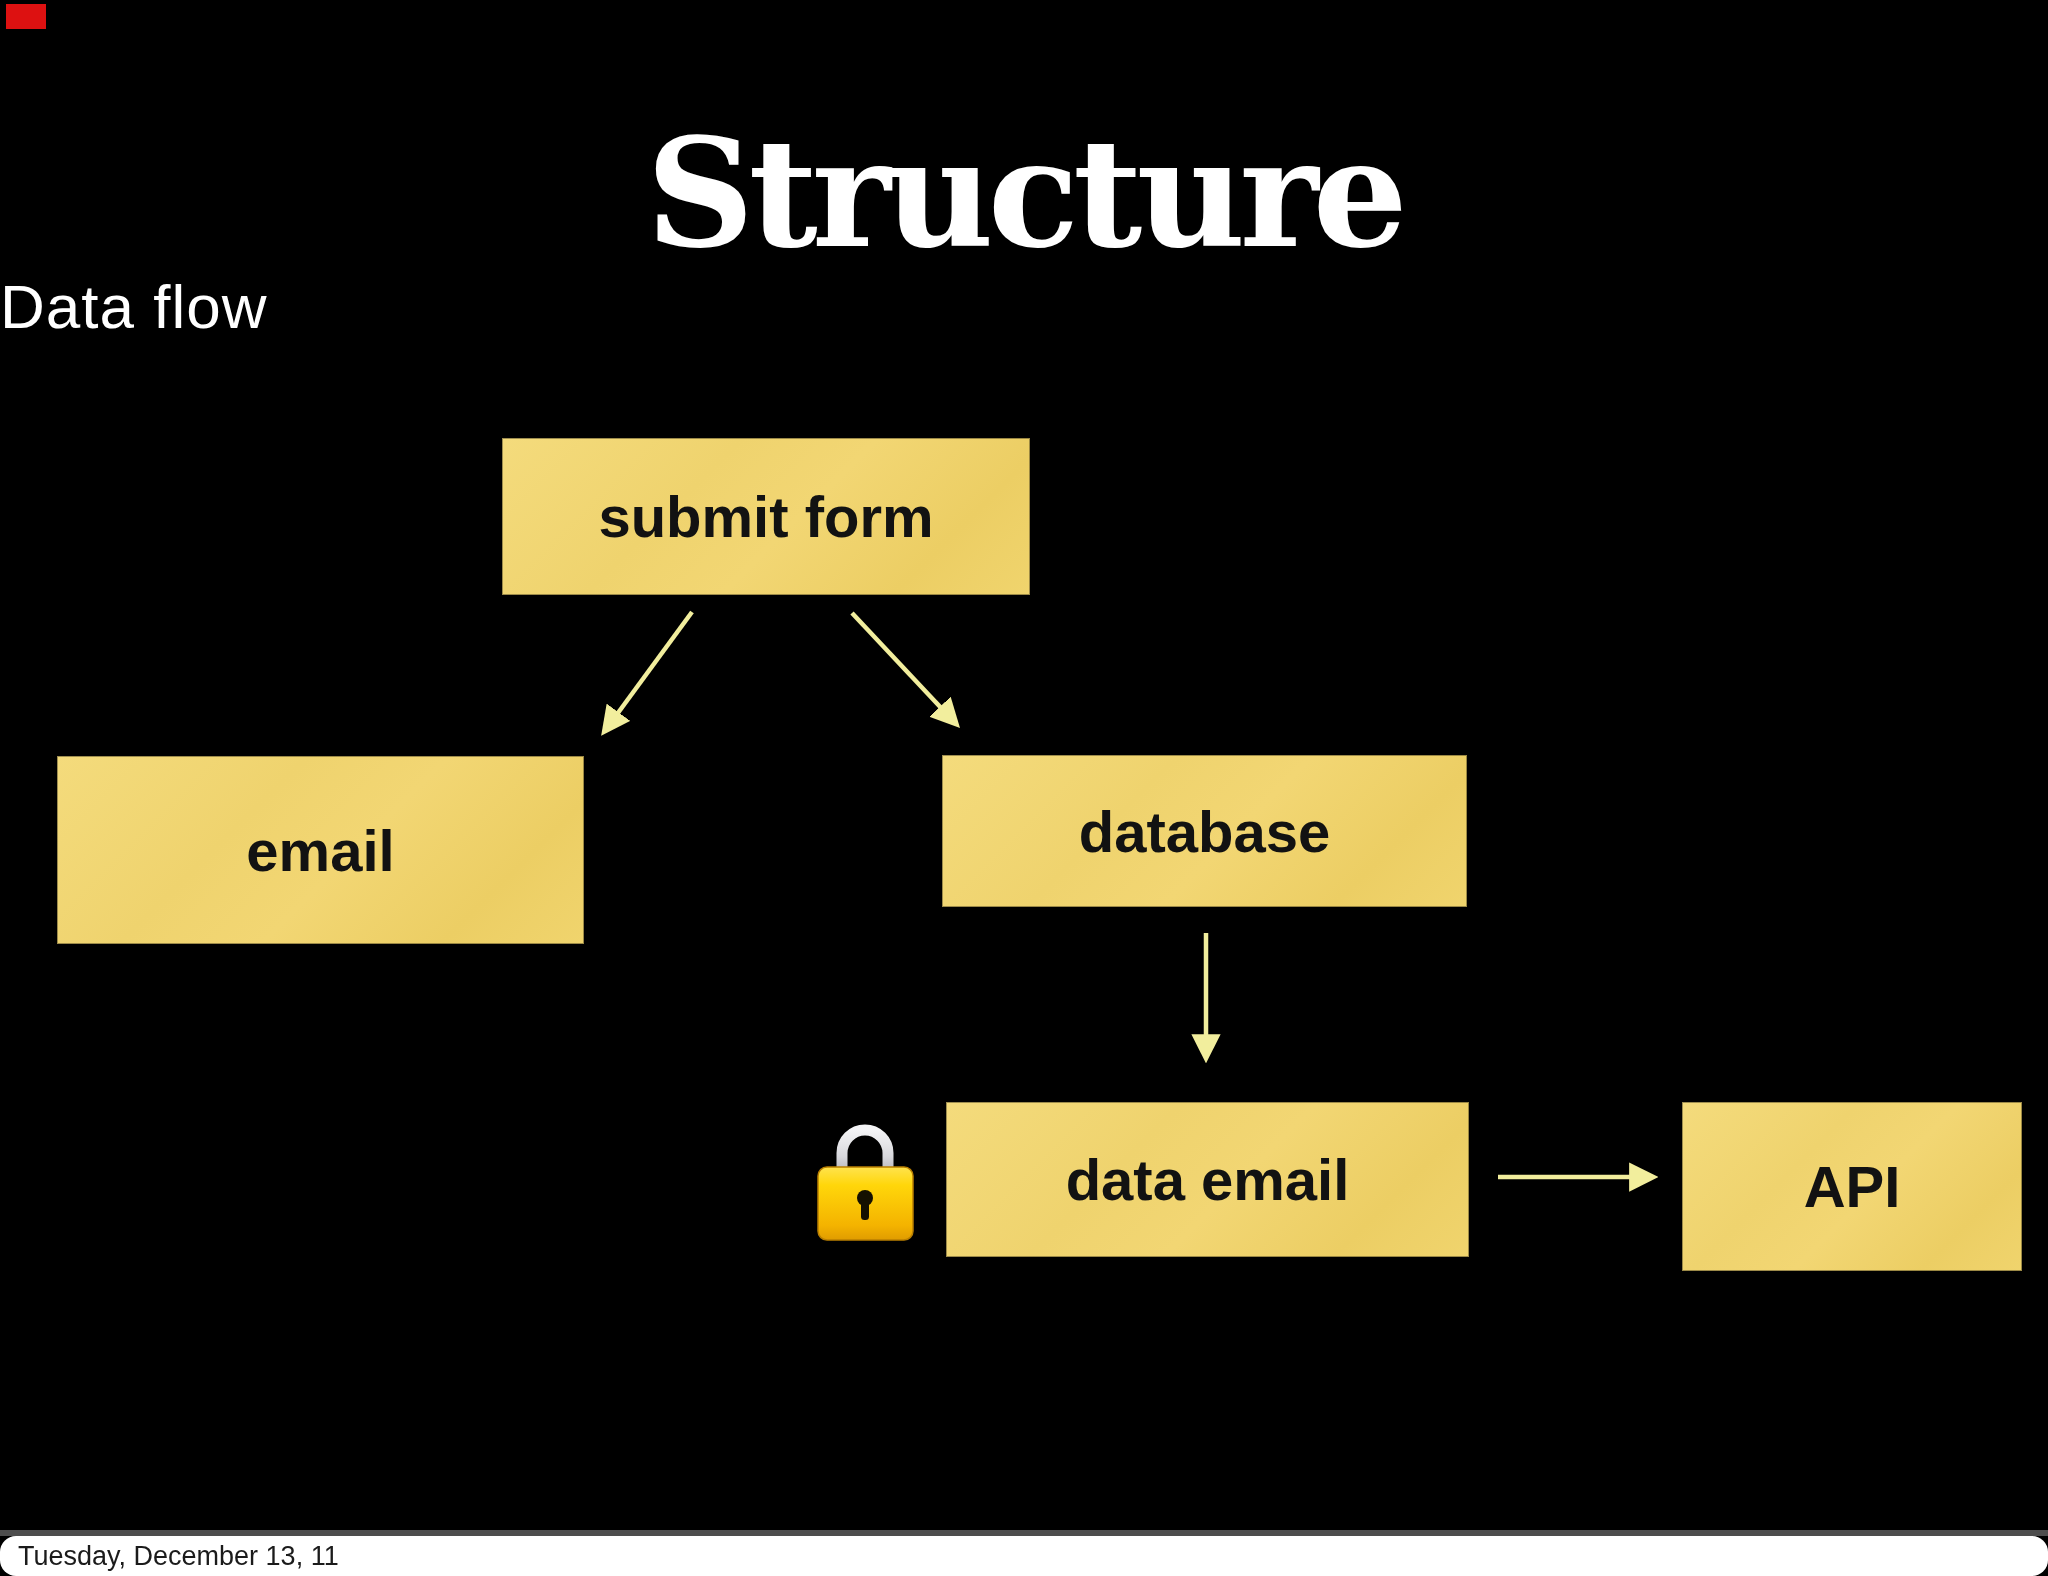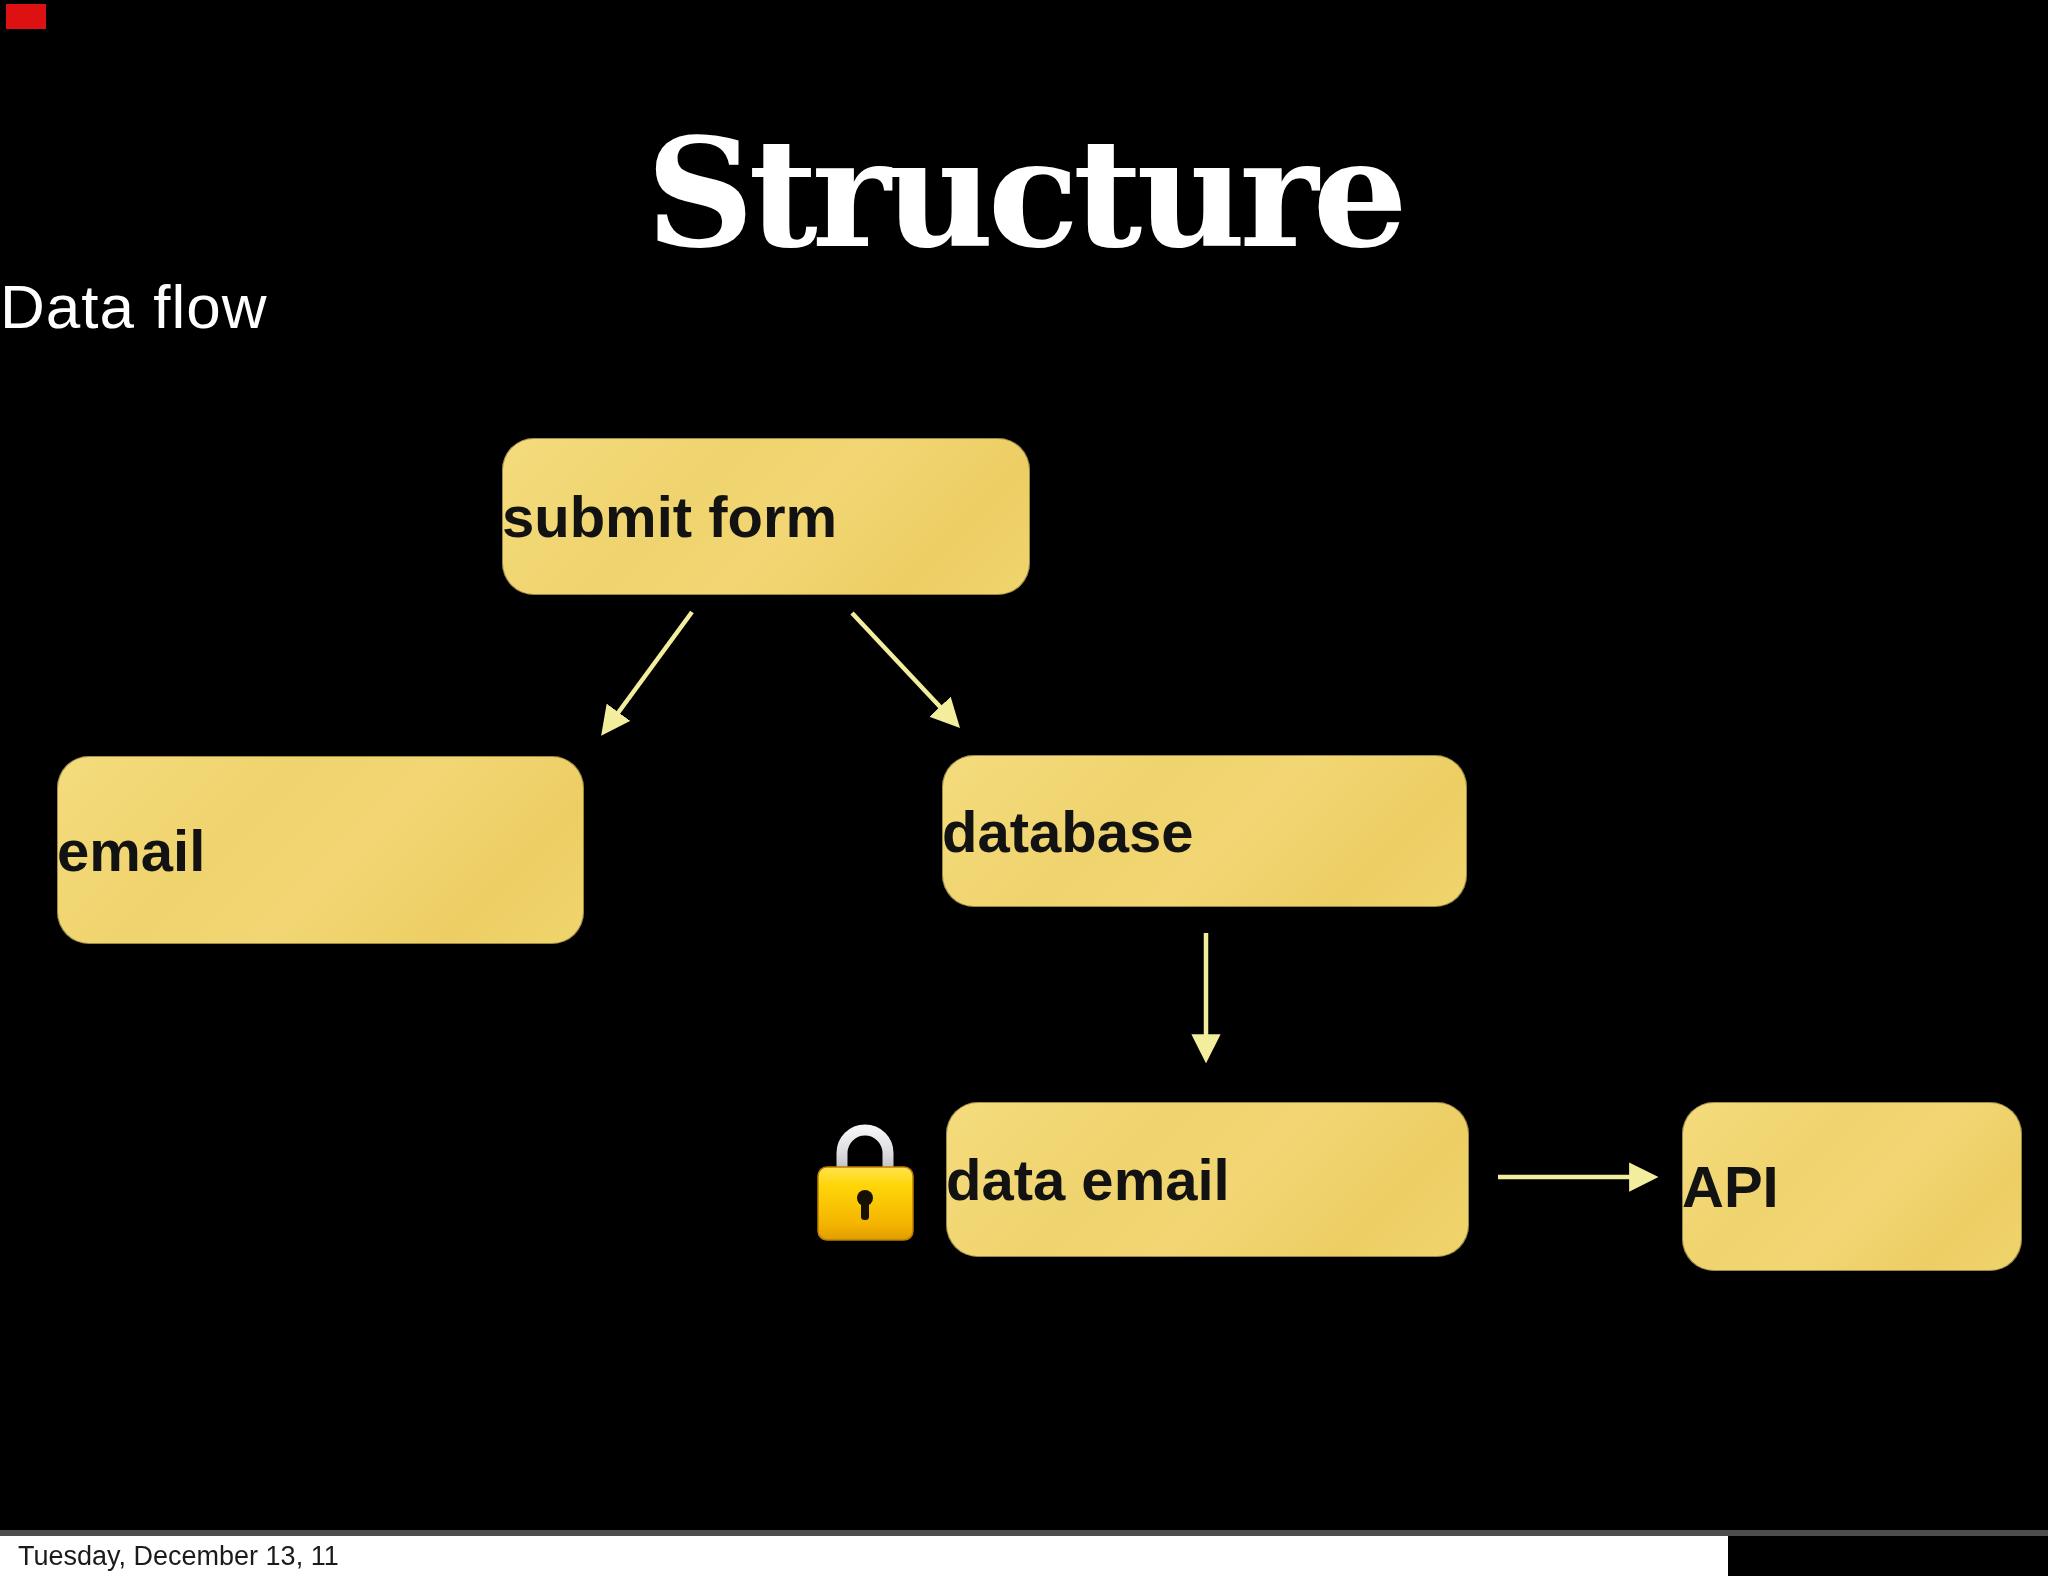--- a/index.html
+++ b/index.html
@@ -36,23 +36,22 @@
     color: var(--title-text, #fff);
     font-family: "Liberation Sans", sans-serif;
     font-weight: 300;
     font-size: 62px;
     line-height: 1.0;
     letter-spacing: 1px;
   }
   .node {
     position: absolute;
     background: linear-gradient(135deg, #f4db7c 0%, #efd36e 35%, #f2d673 55%, #ecce64 80%, #f0d46d 100%);
-    display: flex; align-items: center; justify-content: flex-start;
+    display: flex; align-items: center; justify-content: center;
     box-shadow: 0 0 0 1px rgba(0,0,0,0.35) inset;
-    border-radius: 32px;
   }
   .node span {
     color: var(--box-text, #121212);
     font-family: "Liberation Sans", sans-serif;
     font-weight: 700;
     font-size: 58px;
     letter-spacing: 0px;
   }
   .node-submit  { left: 502px; top: 438px;  width: 528px; height: 157px; }
   .node-email   { left: 57px;  top: 756px;  width: 527px; height: 188px; }
@@ -64,22 +63,23 @@
   }
   .arrows { left: 0; top: 0; width: 2048px; height: 1576px; }
   .lock { left: 812px; top: 1116px; width: 106px; height: 130px; }
   .footer-line {
     position: absolute; left: 0; top: 1530px;
     width: 2048px; height: 6px;
     background: #4d4d4d;
   }
   .footer {
     position: absolute; left: 0; top: 1536px;
-    width: 1728px; height: 40px;
+    width: 2048px; height: 40px;
     background: var(--footer-bg, #fff);
+    border-radius: 16px;
   }
   .footer span {
     position: absolute; left: 18px; top: 5px;
     color: var(--footer-text, #1b1b1b);
     font-family: "Liberation Sans", sans-serif;
     font-size: 27px;
   }
 </style>
 </head>
 <body>

